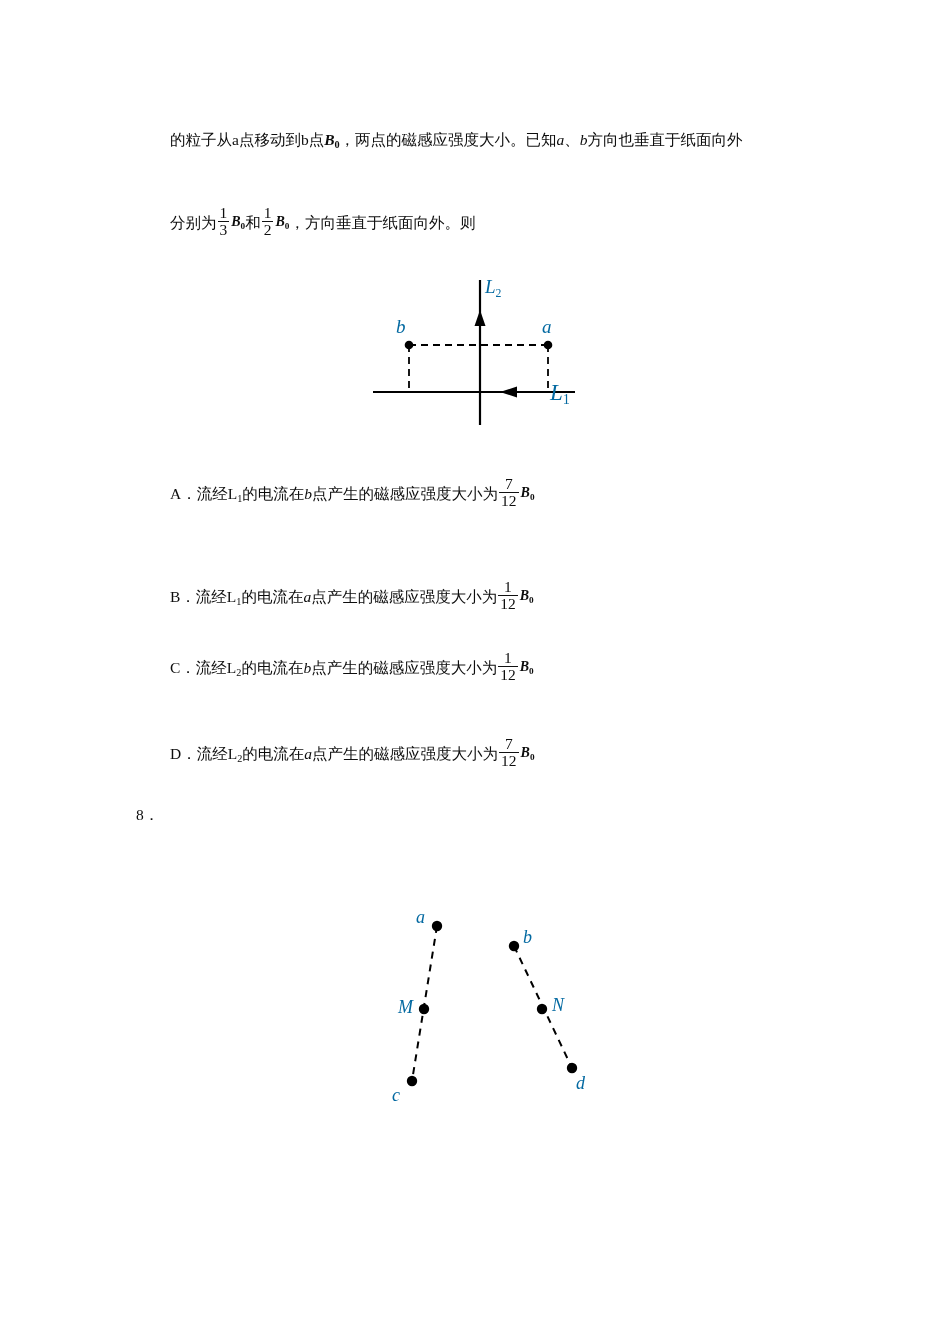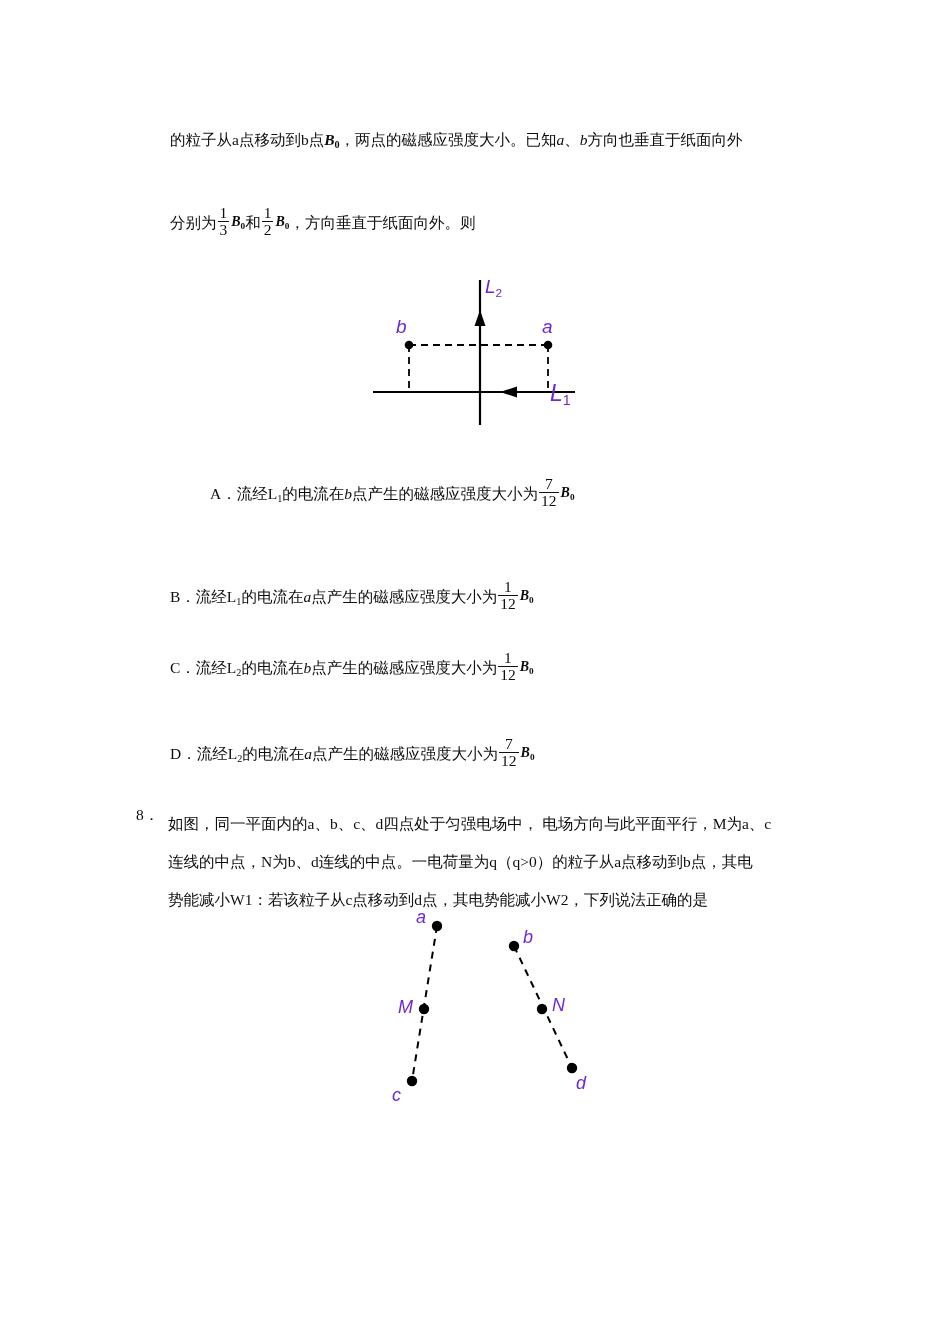--- a/index.html
+++ b/index.html
@@ -97,22 +97,22 @@
   }
 
   
   .figure {
     position: absolute;
   }
   .fig-label {
     position: absolute;
     font-style: italic;
     font-size: 18px;
-    font-family: Liberation Sans, sans-serif;
-    color: #6d28d9;
+    font-family: Liberation Serif, serif;
+    color: #0369a1;
   }
   .fig-label sub {
     font-size: 0.62em;
     vertical-align: -0.3em;
     font-style: normal;
   }
 </style>
 </head>
 <body>
 
@@ -150,43 +150,38 @@
     <div class="fig-label" style="left:125px; top:6px; font-size:19px;">
       <span>L</span><sub>2</sub>
     </div>
     <div class="fig-label" style="left:190px; top:110px; font-size:23px;">
       <span>L</span><sub>1</sub>
     </div>
     <div class="fig-label" style="left:36px; top:46px; font-size:19px;">b</div>
     <div class="fig-label" style="left:182px; top:46px; font-size:19px;">a</div>
   </div>
 
-  <div class="option" style="top:476px;margin-left:40px;">
+  <div class="option" style="top:476px;">
     <span class="tag">A．</span><span>流经L</span><sub>1</sub><span>的电流在</span><span class="it">b</span><span>点产生的磁感应强度大小为</span><span class="frac"><span class="num">7</span><span class="den">12</span></span><span class="fracB"><span>B</span><sub>0</sub></span>
   </div>
 
   <div class="option" style="top:579px;">
     <span class="tag">B．</span><span>流经L</span><sub>1</sub><span>的电流在</span><span class="it">a</span><span>点产生的磁感应强度大小为</span><span class="frac"><span class="num">1</span><span class="den">12</span></span><span class="fracB"><span>B</span><sub>0</sub></span>
   </div>
 
   <div class="option" style="top:650px;">
     <span class="tag">C．</span><span>流经L</span><sub>2</sub><span>的电流在</span><span class="it">b</span><span>点产生的磁感应强度大小为</span><span class="frac"><span class="num">1</span><span class="den">12</span></span><span class="fracB"><span>B</span><sub>0</sub></span>
   </div>
 
   <div class="option" style="top:736px;">
     <span class="tag">D．</span><span>流经L</span><sub>2</sub><span>的电流在</span><span class="it">a</span><span>点产生的磁感应强度大小为</span><span class="frac"><span class="num">7</span><span class="den">12</span></span><span class="fracB"><span>B</span><sub>0</sub></span>
   </div>
 
   <div class="qnum" style="top:805px;">8．</div>
 
-  <div class="qbody" style="top:805px;">
-    <div>如图，同一平面内的a、b、c、d四点处于匀强电场中， 电场方向与此平面平行，M为a、c</div>
-    <div>连线的中点，N为b、d连线的中点。一电荷量为q（q&gt;0）的粒子从a点移动到b点，其电</div>
-    <div>势能减小W1：若该粒子从c点移动到d点，其电势能减小W2，下列说法正确的是</div>
-  </div>
 
   <div class="figure" style="left:380px; top:905px; width:230px; height:200px;">
     <svg width="230" height="200" viewBox="0 0 230 200">
 
       <line x1="57" y1="21" x2="32" y2="176" stroke="#000" stroke-width="2" stroke-dasharray="7,6"></line>
 
       <line x1="134" y1="41" x2="192" y2="163" stroke="#000" stroke-width="2" stroke-dasharray="7,6"></line>
 
       <circle cx="57" cy="21" r="5.2" fill="#000"></circle>
       <circle cx="44" cy="104" r="5.2" fill="#000"></circle>

